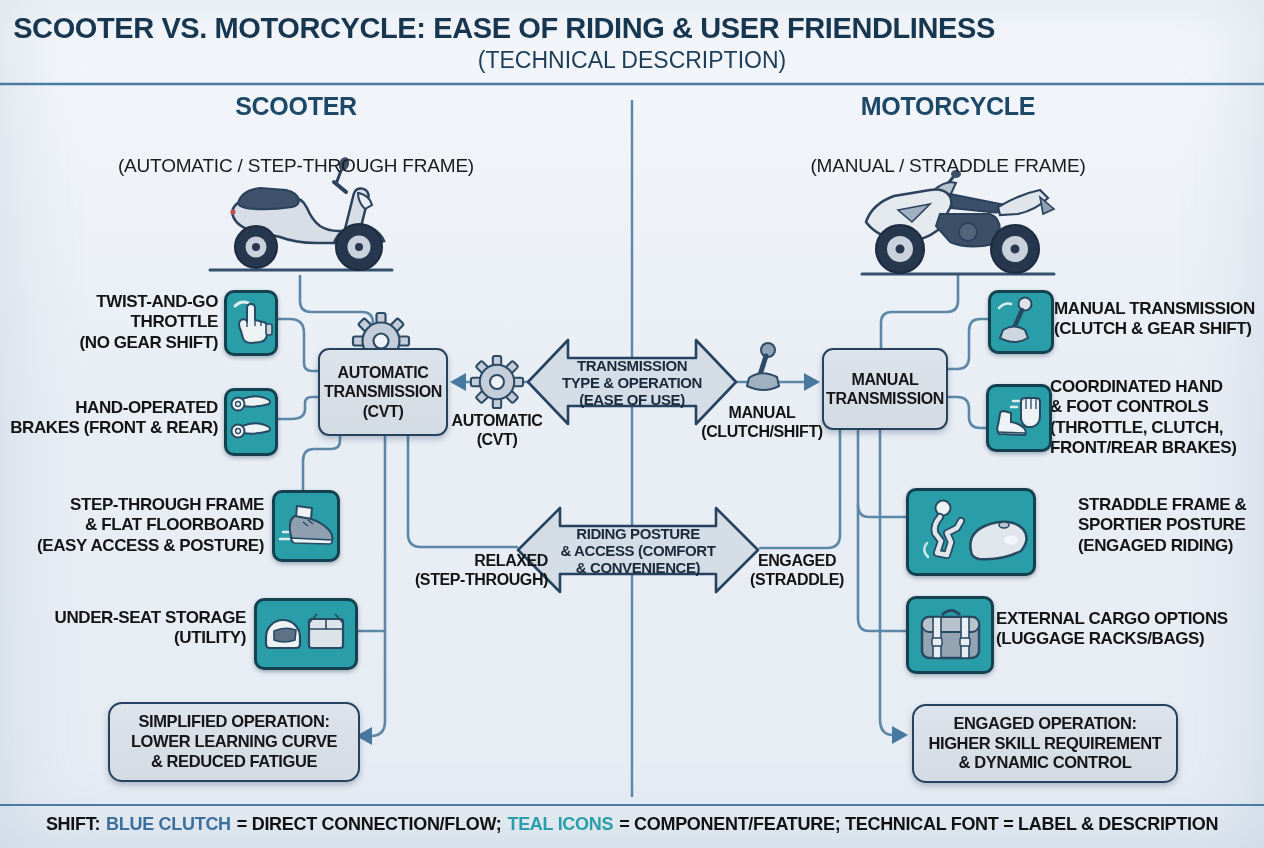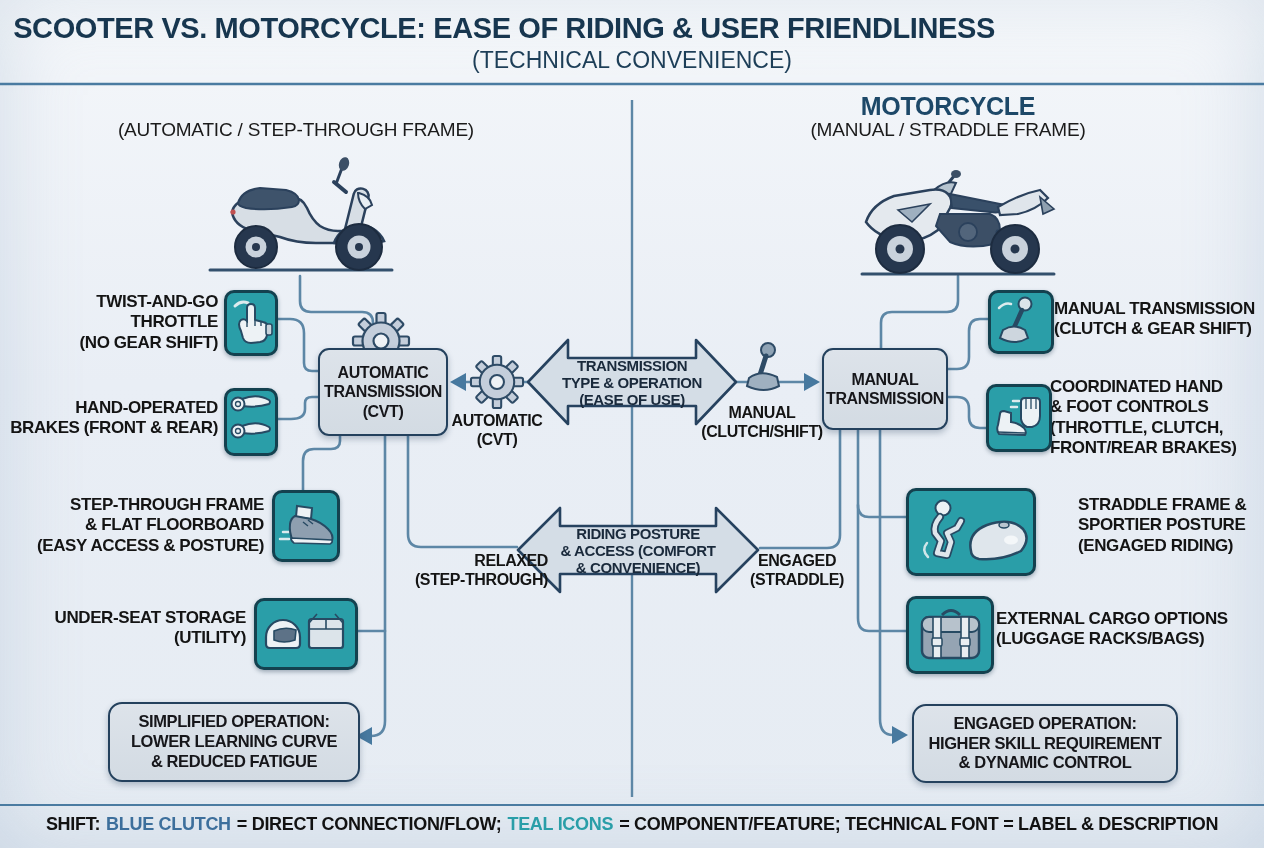--- a/index.html
+++ b/index.html
@@ -5,21 +5,21 @@
   html,body{margin:0;padding:0;background:#dde4ec;font-family:"Liberation Sans","DejaVu Sans",sans-serif;}
   #canvas{position:relative;width:1264px;height:848px;overflow:hidden;
     background:linear-gradient(180deg,#fbfcfd 0%,#f2f5f9 9%,#e9eef5 45%,#e6ecf3 100%);
     box-shadow:inset 0 0 80px rgba(140,165,195,.30);}
   .abs{position:absolute;}
   .ctr{text-align:center;}
   .lbl{font-weight:bold;color:#141414;letter-spacing:-0.4px;line-height:1.2;white-space:nowrap;}
   #main-title{top:12px;left:0;width:1008px;font-size:29px;font-weight:bold;color:#17364f;letter-spacing:-0.4px;}
   #sub-title{top:47px;left:0;width:1264px;font-size:23px;font-weight:normal;color:#1d3e58;letter-spacing:0px;}
   .col-header{font-size:25px;font-weight:bold;color:#1d4868;letter-spacing:-0.3px;}
-  .col-subheader{font-size:19px;font-weight:normal;color:#1b1b1b;letter-spacing:-0.2px;}
+  .col-subheader{font-size:19px;font-weight:normal;color:#1b1b1b;letter-spacing:-0.2px;margin-top:36px;}
   .feat{font-size:17px;}
   .feat.right{text-align:right;}
   .feat.left{text-align:left;}
   .tile{position:absolute;background:#2a9ea8;border:3px solid #14414f;border-radius:10px;
     box-shadow:0 2px 4px rgba(20,45,70,.35);}
   .tile svg{position:absolute;left:0;top:0;width:100%;height:100%;}
   .nodebox{position:absolute;background:linear-gradient(180deg,#dde3ea,#d3dbe3);border:2.5px solid #24415d;
     border-radius:11px;display:flex;align-items:center;justify-content:center;
     box-shadow:0 3px 6px rgba(25,50,80,.28);}
   .nodebox .lbl{font-size:16px;text-align:center;color:#16161a;}
@@ -134,22 +134,23 @@
       <circle cx="50" cy="97" r="24" fill="#26374e" stroke="#1d2c40" stroke-width="2"></circle>
       <circle cx="50" cy="97" r="13" fill="#c9d2dc"></circle>
       <circle cx="50" cy="97" r="4.5" fill="#26374e"></circle>
       <circle cx="165" cy="97" r="24" fill="#26374e" stroke="#1d2c40" stroke-width="2"></circle>
       <circle cx="165" cy="97" r="13" fill="#c9d2dc"></circle>
       <circle cx="165" cy="97" r="4.5" fill="#26374e"></circle>
     </g>
   </svg>
 
   <div class="abs ctr" id="main-title">SCOOTER VS. MOTORCYCLE: EASE OF RIDING &amp; USER FRIENDLINESS</div>
-  <div class="abs ctr" id="sub-title">(TECHNICAL CONVENIENCE)</div>
-
+  <div class="abs ctr" id="sub-title">(TECHNICAL DESCRIPTION)</div>
+
+  <div class="abs ctr col-header" style="left:96px;top:92px;width:400px;">SCOOTER</div>
   <div class="abs ctr col-subheader" style="left:96px;top:119px;width:400px;">(AUTOMATIC / STEP-THROUGH FRAME)</div>
   <div class="abs ctr col-header" style="left:748px;top:92px;width:400px;">MOTORCYCLE</div>
   <div class="abs ctr col-subheader" style="left:748px;top:119px;width:400px;">(MANUAL / STRADDLE FRAME)</div>
 
   <div class="abs lbl feat right" style="right:1046px;top:292px;">TWIST-AND-GO<br>THROTTLE<br>(NO GEAR SHIFT)</div>
   <div class="abs lbl feat right" style="right:1046px;top:398px;">HAND-OPERATED<br>BRAKES (FRONT &amp; REAR)</div>
   <div class="abs lbl feat right" style="right:1000px;top:495px;">STEP-THROUGH FRAME<br>&amp; FLAT FLOORBOARD<br>(EASY ACCESS &amp; POSTURE)</div>
   <div class="abs lbl feat right" style="right:1018px;top:608px;">UNDER-SEAT STORAGE<br>(UTILITY)</div>
 
   <div class="tile" style="left:224px;top:290px;width:48px;height:60px;">

